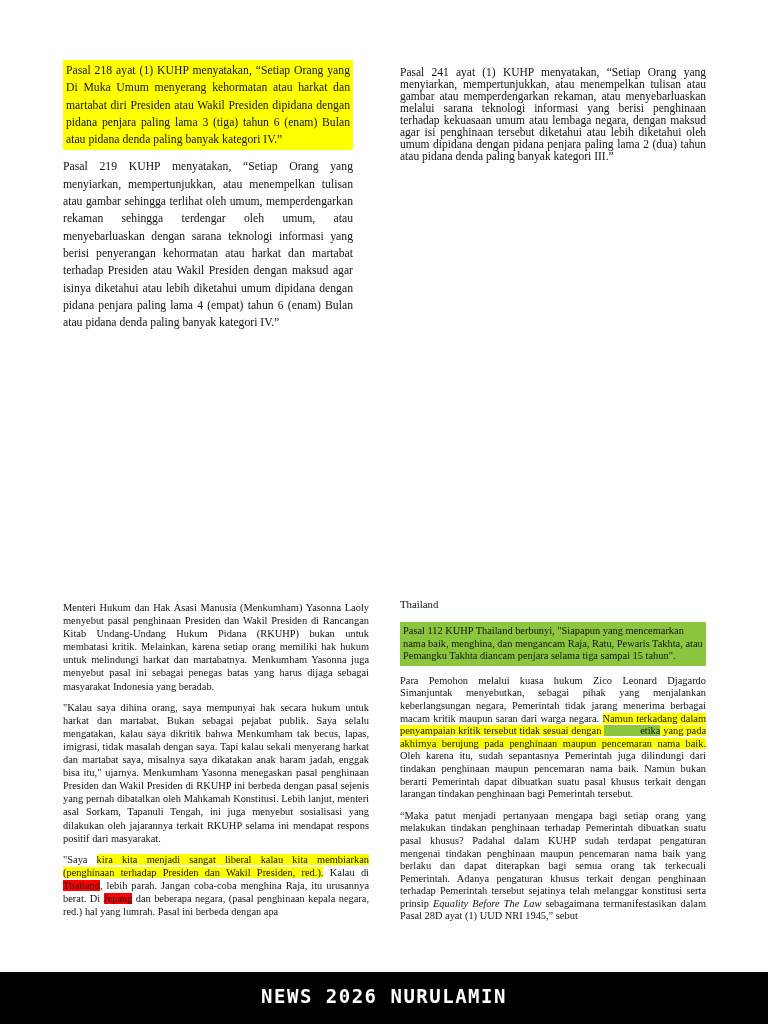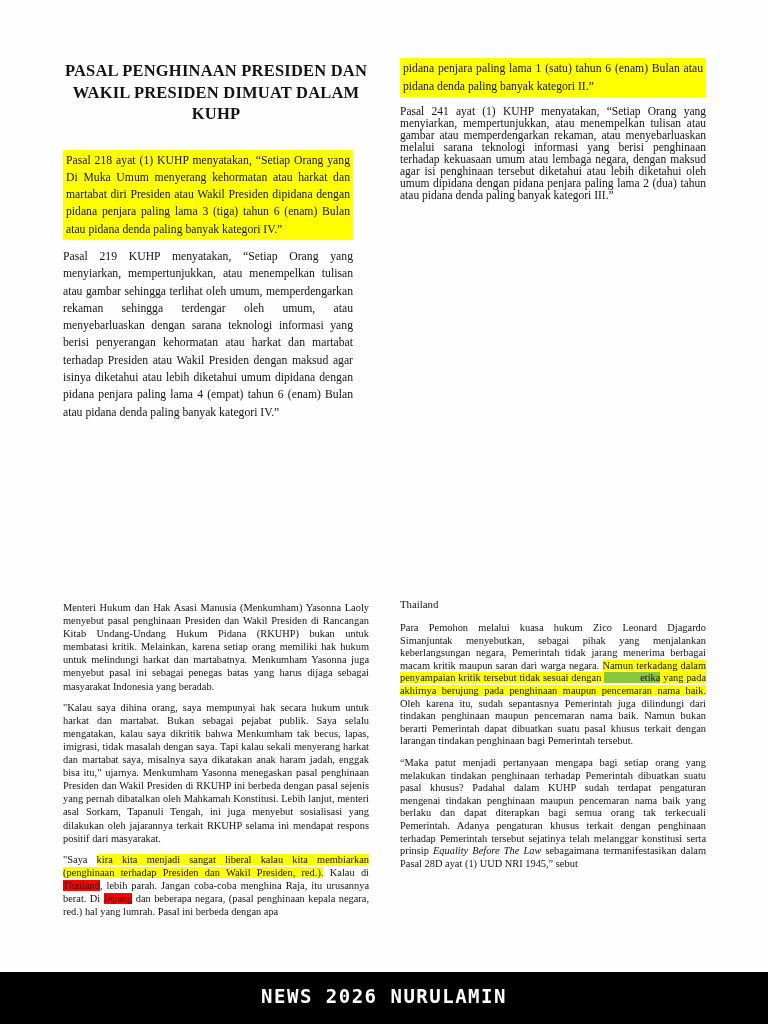--- a/index.html
+++ b/index.html
@@ -49,42 +49,37 @@
     font-family:"DejaVu Sans Mono",monospace;font-weight:bold;color:var(--footer-fg);
     font-size:19px;letter-spacing:1.5px;transform:translateY(-2px);
   }
 </style>
 </head>
 <body>
 
 <div class="sheet">
 
   <div id="left-top" class="col">
-    <div class="title">
-      <div>PASAL PENGHINAAN PRESIDEN DAN</div>
-      <div>WAKIL PRESIDEN DIMUAT DALAM</div>
-      <div>KUHP</div>
-    </div>
     <p class="top-text hl-block">Pasal 218 ayat (1) KUHP menyatakan, “Setiap Orang yang Di Muka Umum menyerang kehormatan atau harkat dan martabat diri Presiden atau Wakil Presiden dipidana dengan pidana penjara paling lama 3 (tiga) tahun 6 (enam) Bulan atau pidana denda paling banyak kategori IV.”</p>
     <p class="top-text">Pasal 219 KUHP menyatakan, “Setiap Orang yang menyiarkan, mempertunjukkan, atau menempelkan tulisan atau gambar sehingga terlihat oleh umum, memperdengarkan rekaman sehingga terdengar oleh umum, atau menyebarluaskan dengan sarana teknologi informasi yang berisi penyerangan kehormatan atau harkat dan martabat terhadap Presiden atau Wakil Presiden dengan maksud agar isinya diketahui atau lebih diketahui umum dipidana dengan pidana penjara paling lama 4 (empat) tahun 6 (enam) Bulan atau pidana denda paling banyak kategori IV.”</p>
   </div>
 
   <div id="right-top" class="col">
-    <p class="cont-text hl-block">pidana penjara paling lama 1 (satu) tahun 6 (enam) Bulan atau pidana denda paling banyak kategori II.”</p>
     <p class="p241">Pasal 241 ayat (1) KUHP menyatakan, “Setiap Orang yang menyiarkan, mempertunjukkan, atau menempelkan tulisan atau gambar atau memperdengarkan rekaman, atau menyebarluaskan melalui sarana teknologi informasi yang berisi penghinaan terhadap kekuasaan umum atau lembaga negara, dengan maksud agar isi penghinaan tersebut diketahui atau lebih diketahui oleh umum dipidana dengan pidana penjara paling lama 2 (dua) tahun atau pidana denda paling banyak kategori III.”</p>
   </div>
 
   <div id="left-bottom" class="col">
     <p class="bottom-text">Menteri Hukum dan Hak Asasi Manusia (Menkumham) Yasonna Laoly menyebut pasal penghinaan Presiden dan Wakil Presiden di Rancangan Kitab Undang-Undang Hukum Pidana (RKUHP) bukan untuk membatasi kritik. Melainkan, karena setiap orang memiliki hak hukum untuk melindungi harkat dan martabatnya. Menkumham Yasonna juga menyebut pasal ini sebagai penegas batas yang harus dijaga sebagai masyarakat Indonesia yang beradab.</p>
     <p class="bottom-text">"Kalau saya dihina orang, saya mempunyai hak secara hukum untuk harkat dan martabat. Bukan sebagai pejabat publik. Saya selalu mengatakan, kalau saya dikritik bahwa Menkumham tak becus, lapas, imigrasi, tidak masalah dengan saya. Tapi kalau sekali menyerang harkat dan martabat saya, misalnya saya dikatakan anak haram jadah, enggak bisa itu," ujarnya. Menkumham Yasonna menegaskan pasal penghinaan Presiden dan Wakil Presiden di RKUHP ini berbeda dengan pasal sejenis yang pernah dibatalkan oleh Mahkamah Konstitusi. Lebih lanjut, menteri asal Sorkam, Tapanuli Tengah, ini juga menyebut sosialisasi yang dilakukan oleh jajarannya terkait RKUHP selama ini mendapat respons positif dari masyarakat.</p>
     <p class="bottom-text"><span class="seg-plain">"Saya </span><span class="seg-yellow">kira kita menjadi sangat liberal kalau kita membiarkan (penghinaan terhadap Presiden dan Wakil Presiden, red.).</span><span class="seg-plain"> Kalau di </span><span class="seg-red">Thailand</span><span class="seg-plain">, lebih parah. Jangan coba-coba menghina Raja, itu urusannya berat. Di </span><span class="seg-red">Jepang</span><span class="seg-plain"> dan beberapa negara, (pasal penghinaan kepala negara, red.) hal yang lumrah. Pasal ini berbeda dengan apa</span></p>
   </div>
 
   <div id="right-bottom" class="col">
     <div class="th-head">Thailand</div>
+    <p class="bottom-text green-block">Pasal 112 KUHP Thailand berbunyi, "Siapapun yang mencemarkan nama baik, menghina, dan mengancam Raja, Ratu, Pewaris Takhta, atau Pemangku Takhta diancam penjara selama tiga sampai 15 tahun".</p>
     <p class="bottom-text"><span class="seg-plain">Para Pemohon melalui kuasa hukum Zico Leonard Djagardo Simanjuntak menyebutkan, sebagai pihak yang menjalankan keberlangsungan negara, Pemerintah tidak jarang menerima berbagai macam kritik maupun saran dari warga negara. </span><span class="seg-yellow">Namun terkadang dalam penyampaian kritik tersebut tidak sesuai dengan </span><span class="seg-green">etika</span><span class="seg-yellow"> yang pada akhirnya berujung pada penghinaan maupun pencemaran nama baik.</span><span class="seg-plain"> Oleh karena itu, sudah sepantasnya Pemerintah juga dilindungi dari tindakan penghinaan maupun pencemaran nama baik. Namun bukan berarti Pemerintah dapat dibuatkan suatu pasal khusus terkait dengan larangan tindakan penghinaan bagi Pemerintah tersebut.</span></p>
     <p class="bottom-text"><span class="seg-plain">“Maka patut menjadi pertanyaan mengapa bagi setiap orang yang melakukan tindakan penghinaan terhadap Pemerintah dibuatkan suatu pasal khusus? Padahal dalam KUHP sudah terdapat pengaturan mengenai tindakan penghinaan maupun pencemaran nama baik yang berlaku dan dapat diterapkan bagi semua orang tak terkecuali Pemerintah. Adanya pengaturan khusus terkait dengan penghinaan terhadap Pemerintah tersebut sejatinya telah melanggar konstitusi serta prinsip </span><span class="seg-italic">Equality Before The Law</span><span class="seg-plain"> sebagaimana termanifestasikan dalam Pasal 28D ayat (1) UUD NRI 1945,” sebut</span></p>
   </div>
 
   <div class="footer">
     <span class="footer-text">NEWS 2026 NURULAMIN</span>
   </div>
 
 </div>
 

